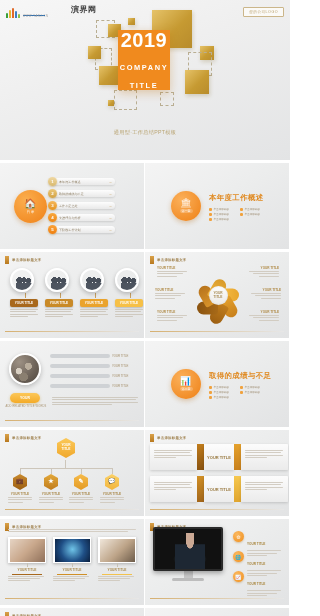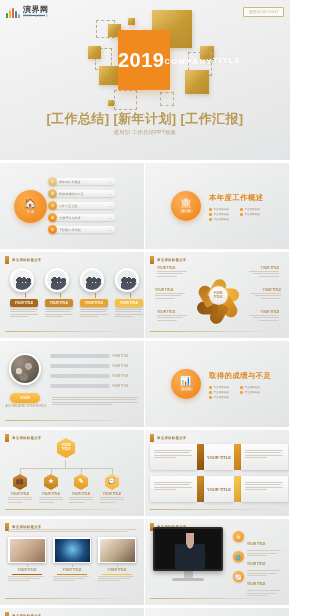--- a/index.html
+++ b/index.html
@@ -24,39 +24,39 @@
   .hero {
     width:290px; height:160px; margin-bottom:3px;
     background:linear-gradient(160deg,#f7f7f7 0%,#efefef 40%,#e3e4e5 100%);
   }
   .logo { position:absolute; left:6px; top:6px; display:flex; align-items:center; gap:2px; }
   .logo-mark { width:15px; height:11px; position:relative; }
   .logo-mark i {
     position:absolute; bottom:0; width:2px; border-radius:1px 1px 0 0;
   }
   .logo-txt { display:flex; flex-direction:column; line-height:1; }
-  .logo-cn { font-size:8px; font-weight:bold; color:#3a3a3a; letter-spacing:.5px; }
+  .logo-cn { font-size:8px; font-weight:bold; color:#3a3a3a; letter-spacing:.5px;margin-left:48px; }
   .logo-en { font-size:2.6px; color:#9a9a9a; letter-spacing:.6px; }
   .logo-rule { width:22px; height:1px; background:#2f6fae; margin-top:1px; }
 
   .badge {
     position:absolute; right:6px; top:7px;
     border:1px solid #cbb68a; padding:2px 5px;
     font-size:3.6px; color:#b79d67; letter-spacing:.5px;
     background:#fbfaf7; border-radius:1px;
   }
 
   .sq-stage { position:absolute; left:0; top:8px; width:290px; height:100px; }
   .sq { position:absolute; }
   .sq.gold { background:linear-gradient(135deg,#e6c369 0%,#c69a32 55%,#b88c2c 100%);
              box-shadow:1px 2px 4px rgba(120,90,20,.22); }
   .sq.dash { border:1px dashed #b9ae92; background:transparent; }
   .sq.orange {
     background:#f08a1e; box-shadow:0 3px 9px rgba(190,110,10,.30);
-    display:flex; flex-direction:row; align-items:center; justify-content:space-between;
+    display:flex; flex-direction:column; align-items:center; justify-content:space-between;
   }
   .yr { color:#fff; font-size:20px; font-weight:bold; letter-spacing:.5px; line-height:1; }
   .cn1 { color:#fff; font-size:7.4px; font-weight:bold; letter-spacing:1.6px; margin-top:3px; }
   .cn2 { color:#fff; font-size:7.4px; font-weight:bold; letter-spacing:1.6px; }
 
   .hero-title {
     position:absolute; left:0; right:0; top:110px; text-align:center;
     font-size:13px; font-weight:bold; color:#b99a55; letter-spacing:.4px;
   }
   .hero-sub {
@@ -294,21 +294,20 @@
       <div class="sq gold" style="left:108px;top:92px;width:6px;height:6px;"></div>
       <div class="sq dash" style="left:160px;top:84px;width:14px;height:14px;"></div>
 
       <div class="sq orange" style="left:118px;top:22px;width:52px;height:60px;">
         <span class="yr">2019</span>
         <span class="cn1">COMPANY</span>
         <span class="cn2">TITLE</span>
       </div>
     </div>
 
-    <div class="hero-title">[工作总结] [新年计划] [工作汇报]</div>
     <div class="hero-sub">通用型·工作总结PPT模板</div>
   </div>
 
   <div class="row">
 
     <div class="slide">
       <div class="ag-circle">
         <span class="ag-ic">🏠</span>
         <span class="ag-lb">目 录</span>
       </div>

